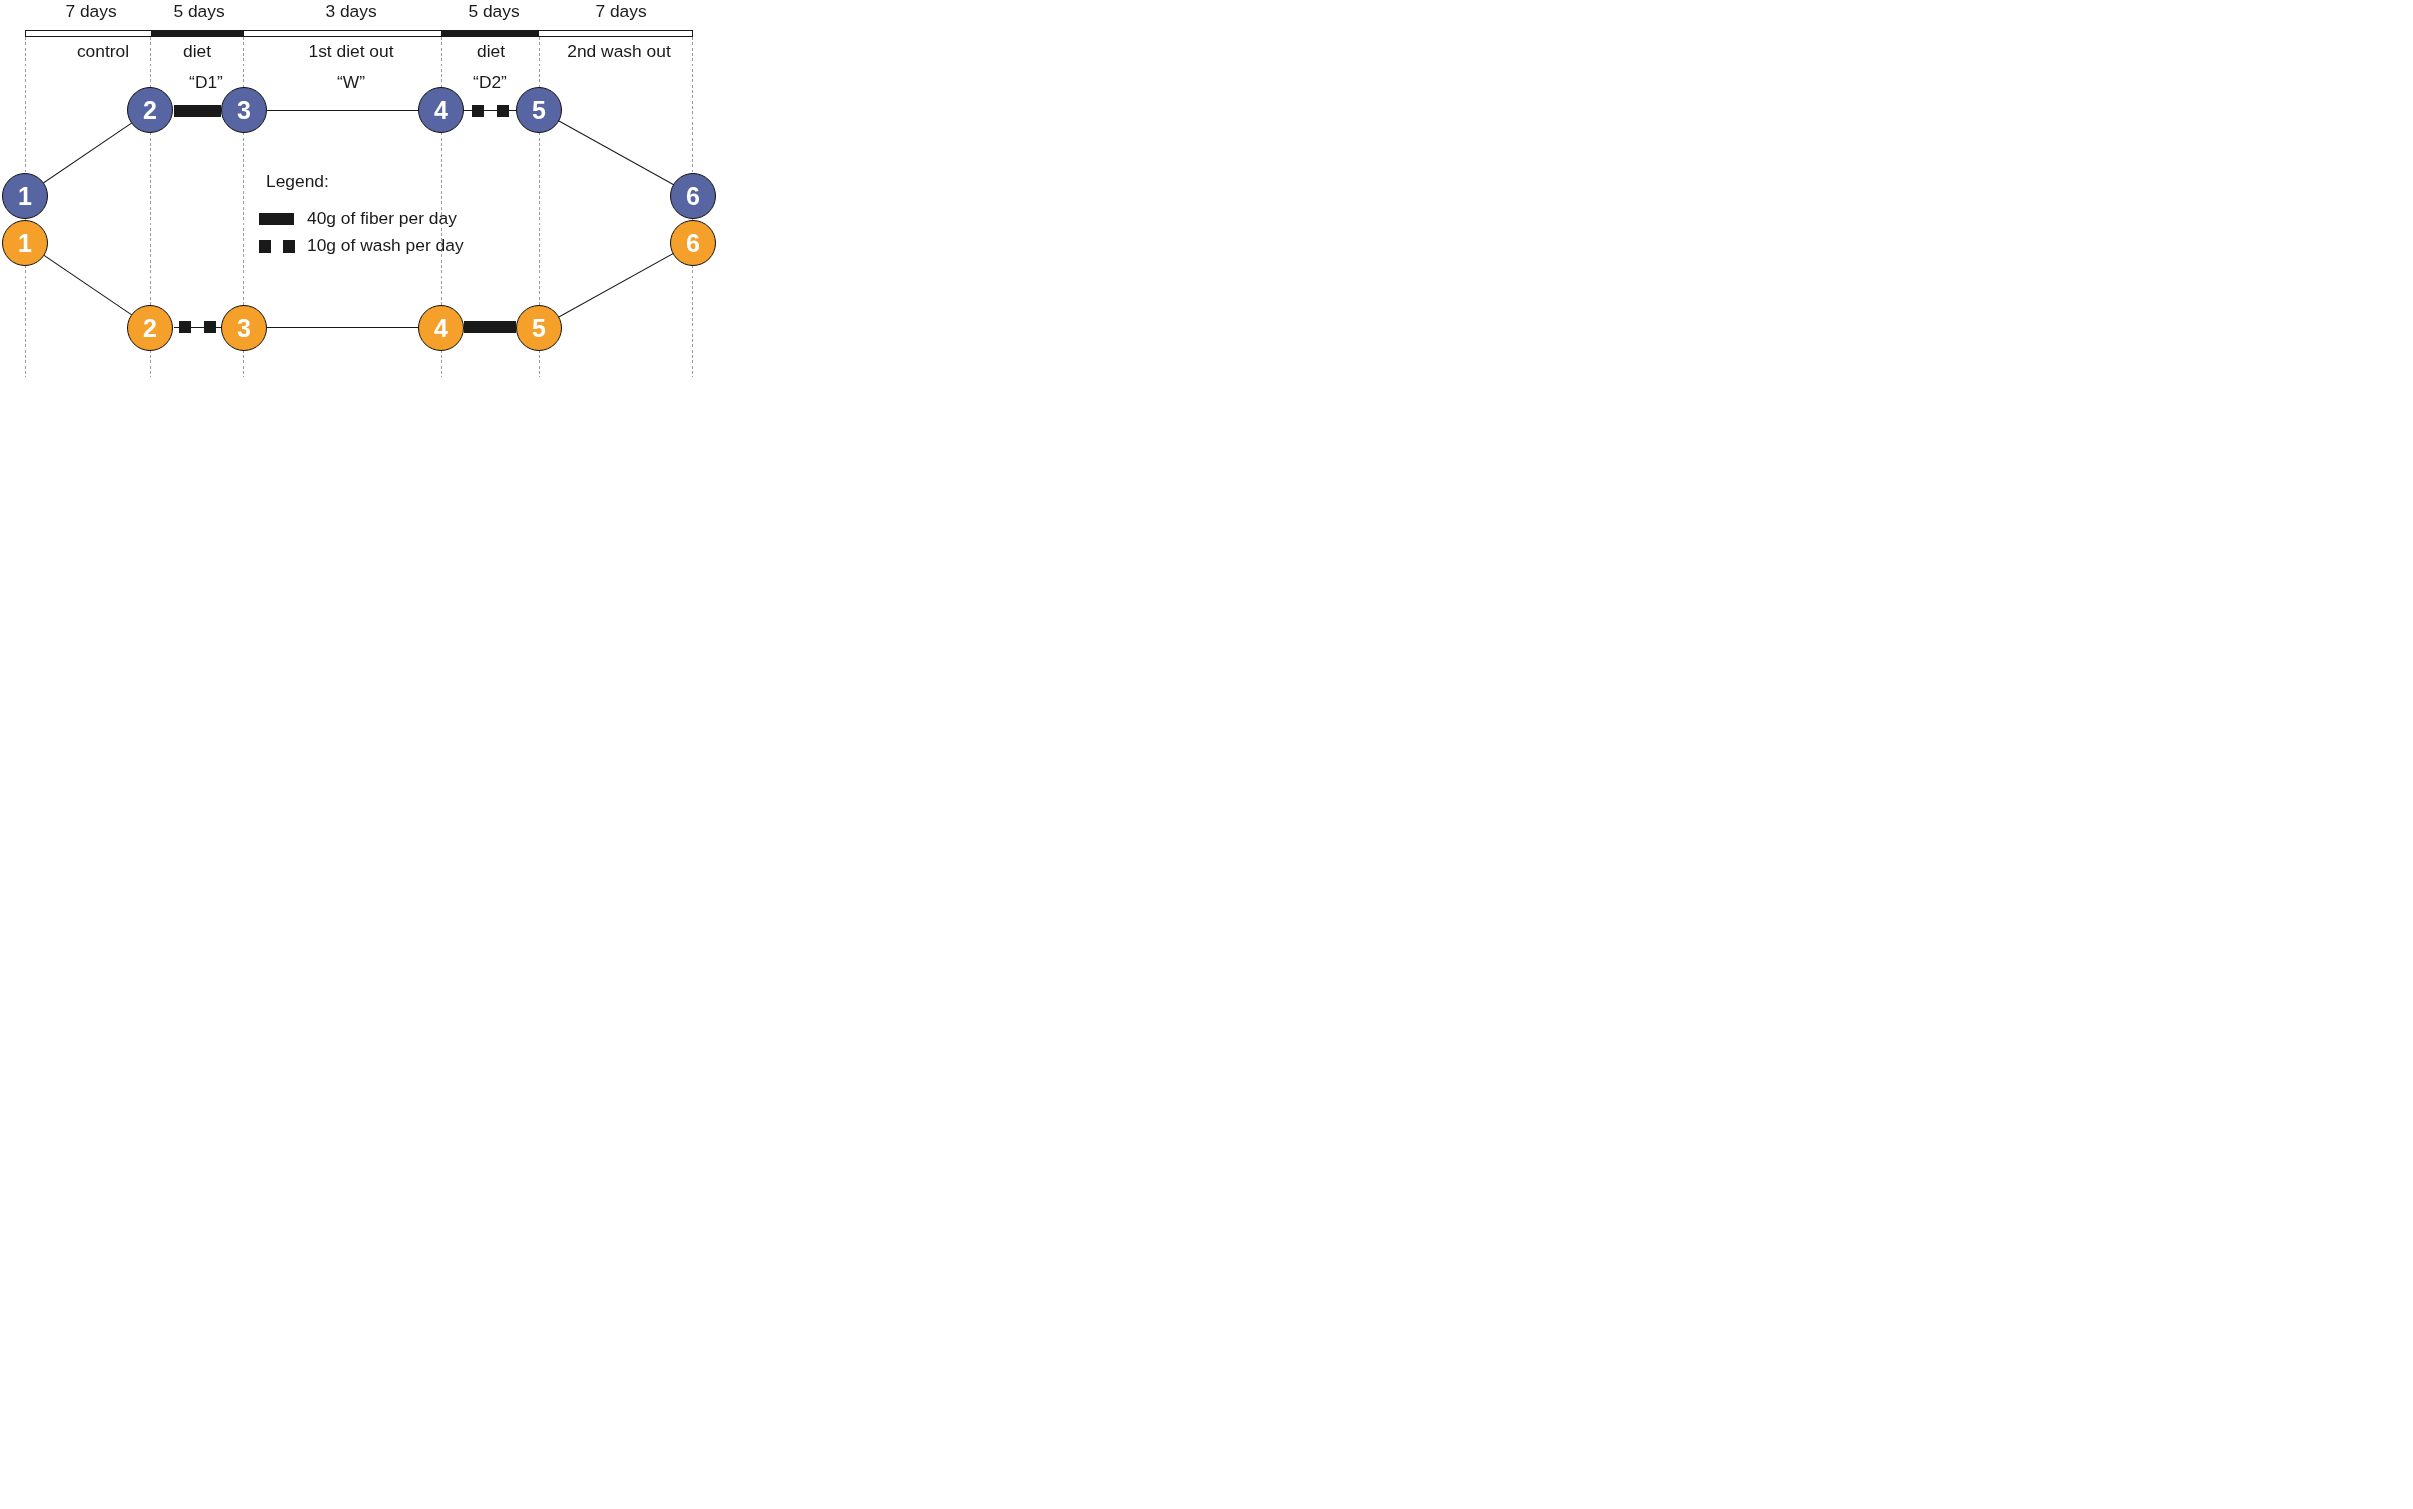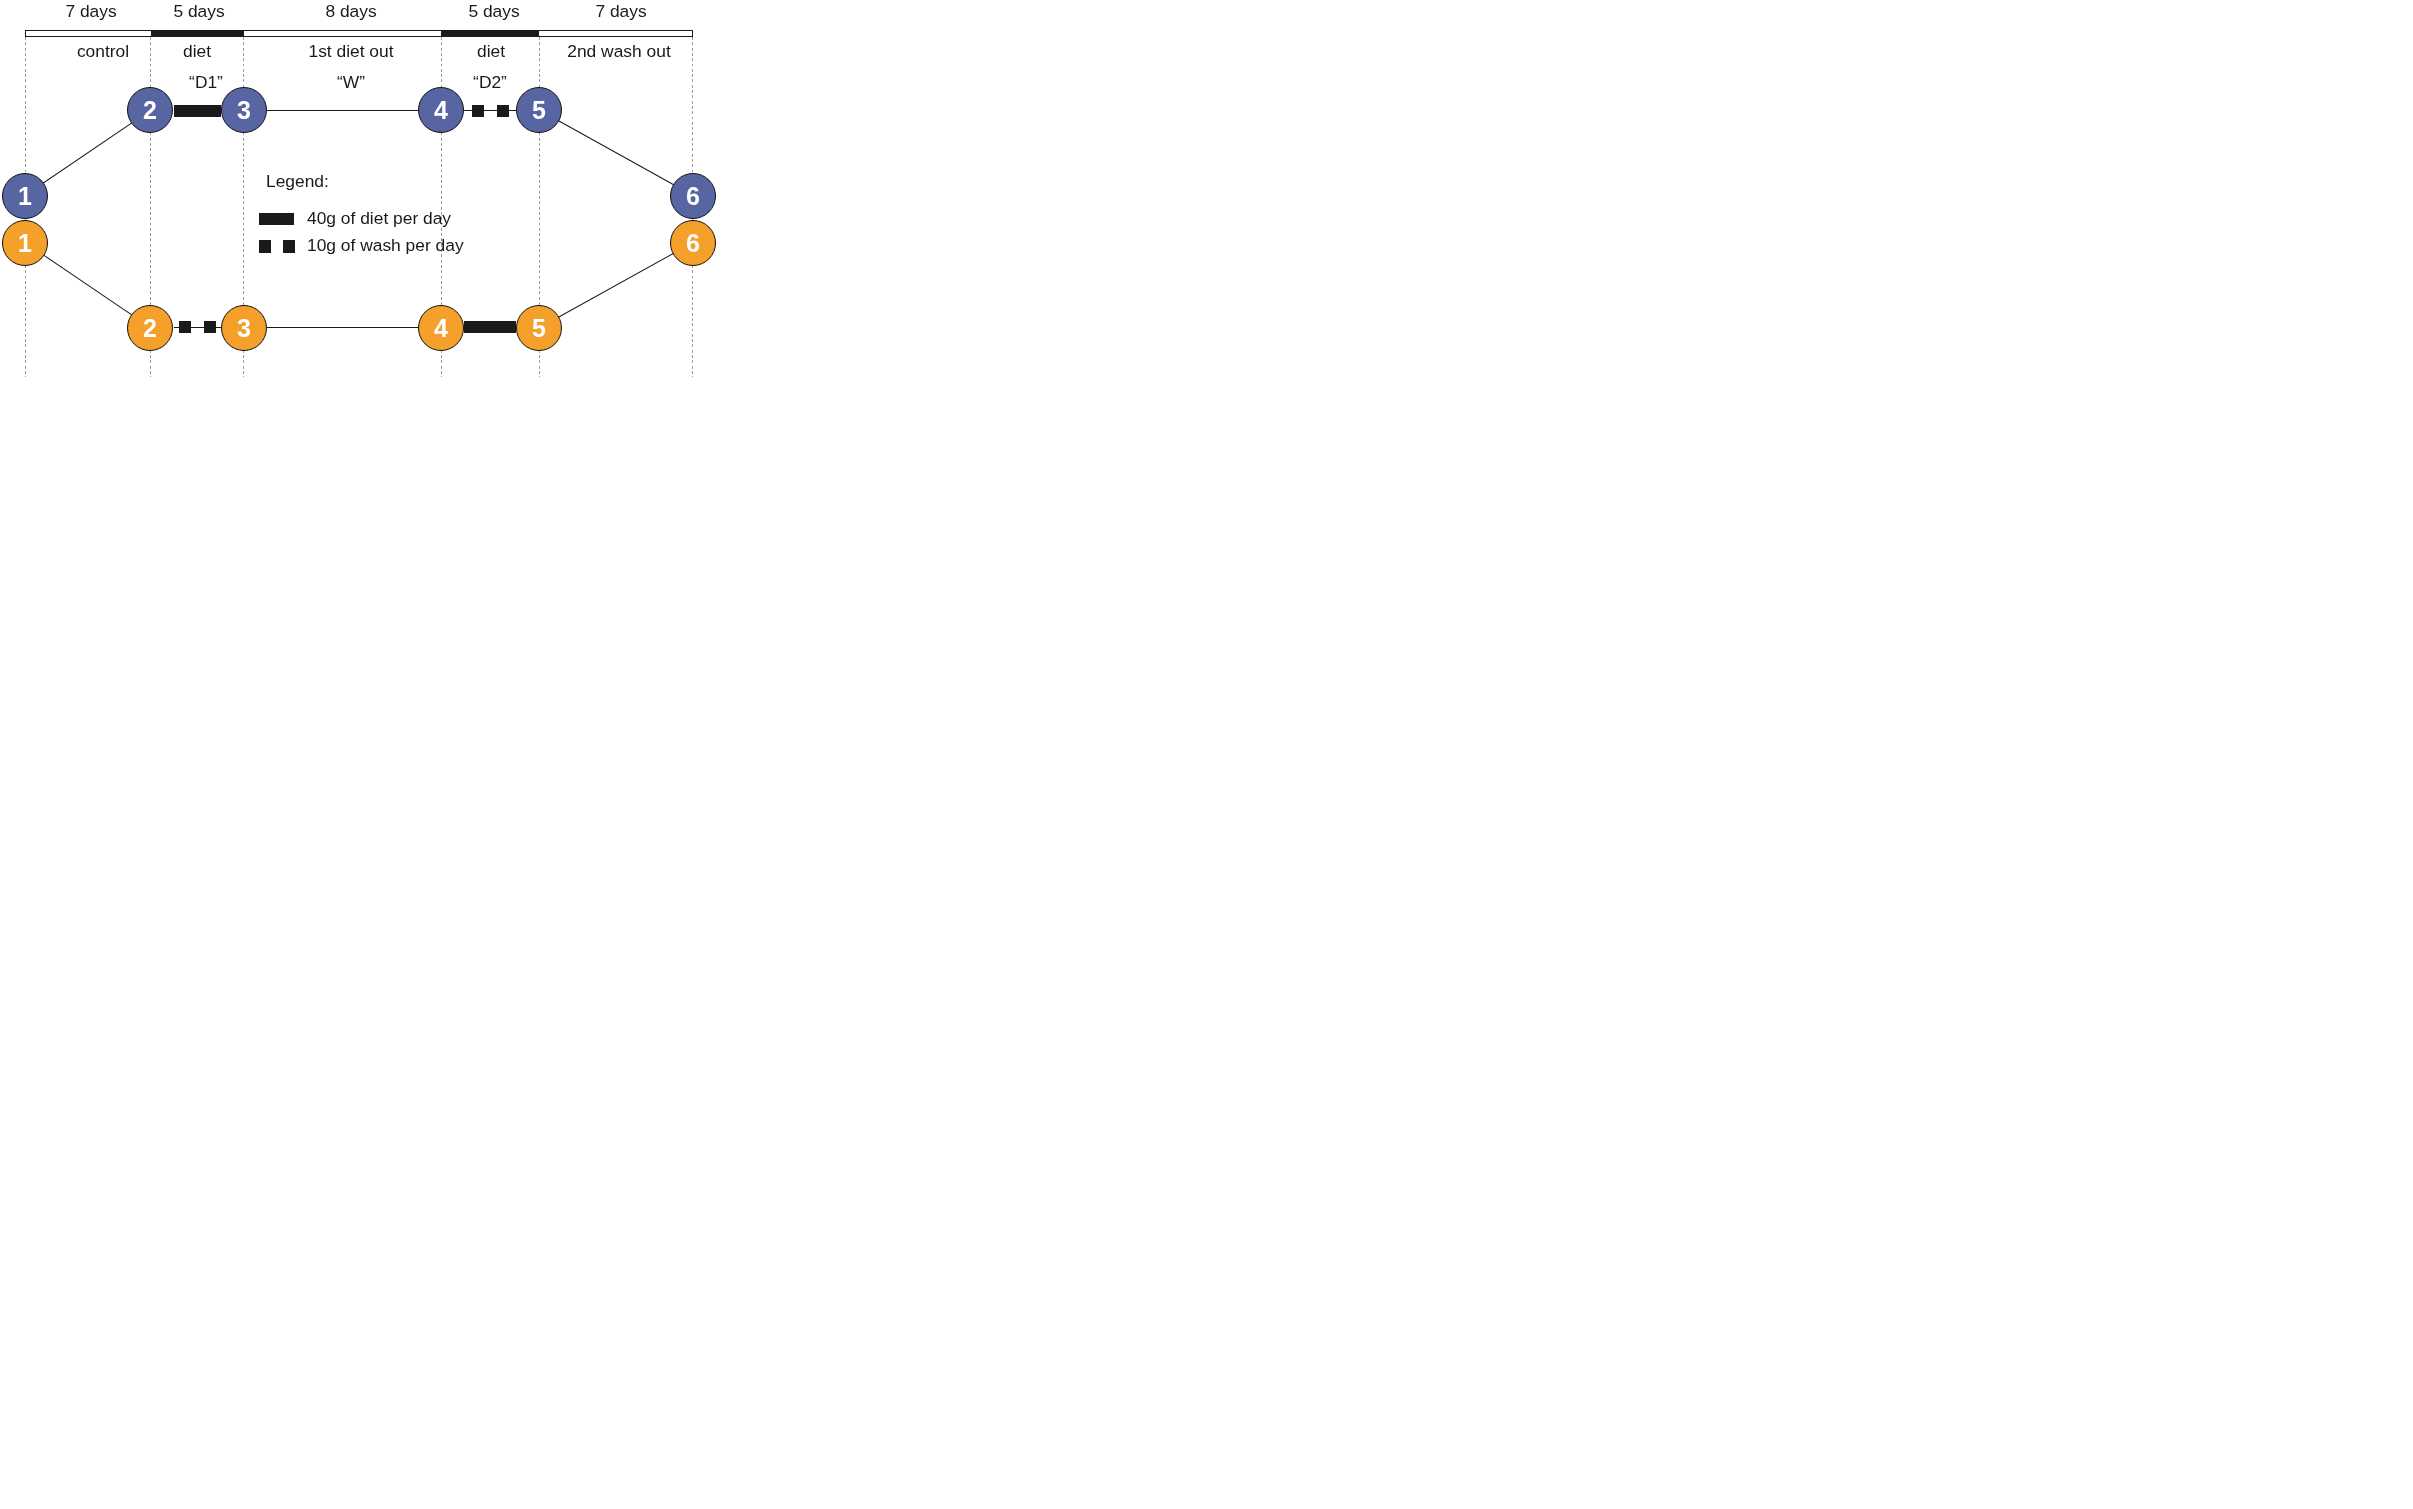--- a/index.html
+++ b/index.html
@@ -25,21 +25,21 @@
   .legend-sq{position:absolute;top:240px;width:12px;height:12.6px;background:#1a1a1a;z-index:6;}
   .lbl{z-index:6;}
 </style>
 </head>
 <body>
 
 <div class="fig">
 
   <div class="lbl ctr" style="left:91px;top:1.9px">7 days</div>
   <div class="lbl ctr" style="left:199px;top:1.9px">5 days</div>
-  <div class="lbl ctr" style="left:351px;top:1.9px">8 days</div>
+  <div class="lbl ctr" style="left:351px;top:1.9px">3 days</div>
   <div class="lbl ctr" style="left:494px;top:1.9px">5 days</div>
   <div class="lbl ctr" style="left:621px;top:1.9px">7 days</div>
 
   <div class="bar"></div>
   <div class="seg" style="left:151px;width:93px"></div>
   <div class="seg" style="left:441px;width:98px"></div>
 
   <div class="dash" style="left:24.6px"></div>
   <div class="dash" style="left:150px"></div>
   <div class="dash" style="left:243px"></div>
@@ -69,21 +69,21 @@
   <div class="sq" style="left:497px;top:105px"></div>
 
   <div class="thin" style="left:174px;top:327px;width:48px"></div>
   <div class="sq" style="left:179px;top:321px"></div>
   <div class="sq" style="left:204px;top:321px"></div>
   <div class="thin" style="left:267px;top:327px;width:152px"></div>
   <div class="thick" style="left:464px;top:321px;width:52px"></div>
 
   <div class="lbl" style="left:266px;top:172px">Legend:</div>
   <div class="swatch-bar"></div>
-  <div class="lbl" style="left:307px;top:209px">40g of diet per day</div>
+  <div class="lbl" style="left:307px;top:209px">40g of fiber per day</div>
   <div class="legend-sq" style="left:259px"></div>
   <div class="legend-sq" style="left:283px"></div>
   <div class="lbl" style="left:307px;top:236px">10g of wash per day</div>
 
   <div class="node blue" style="left:1.9px;top:173px">
       <span>1</span>
     </div>
   <div class="node blue" style="left:127px;top:87px">
       <span>2</span>
     </div>

